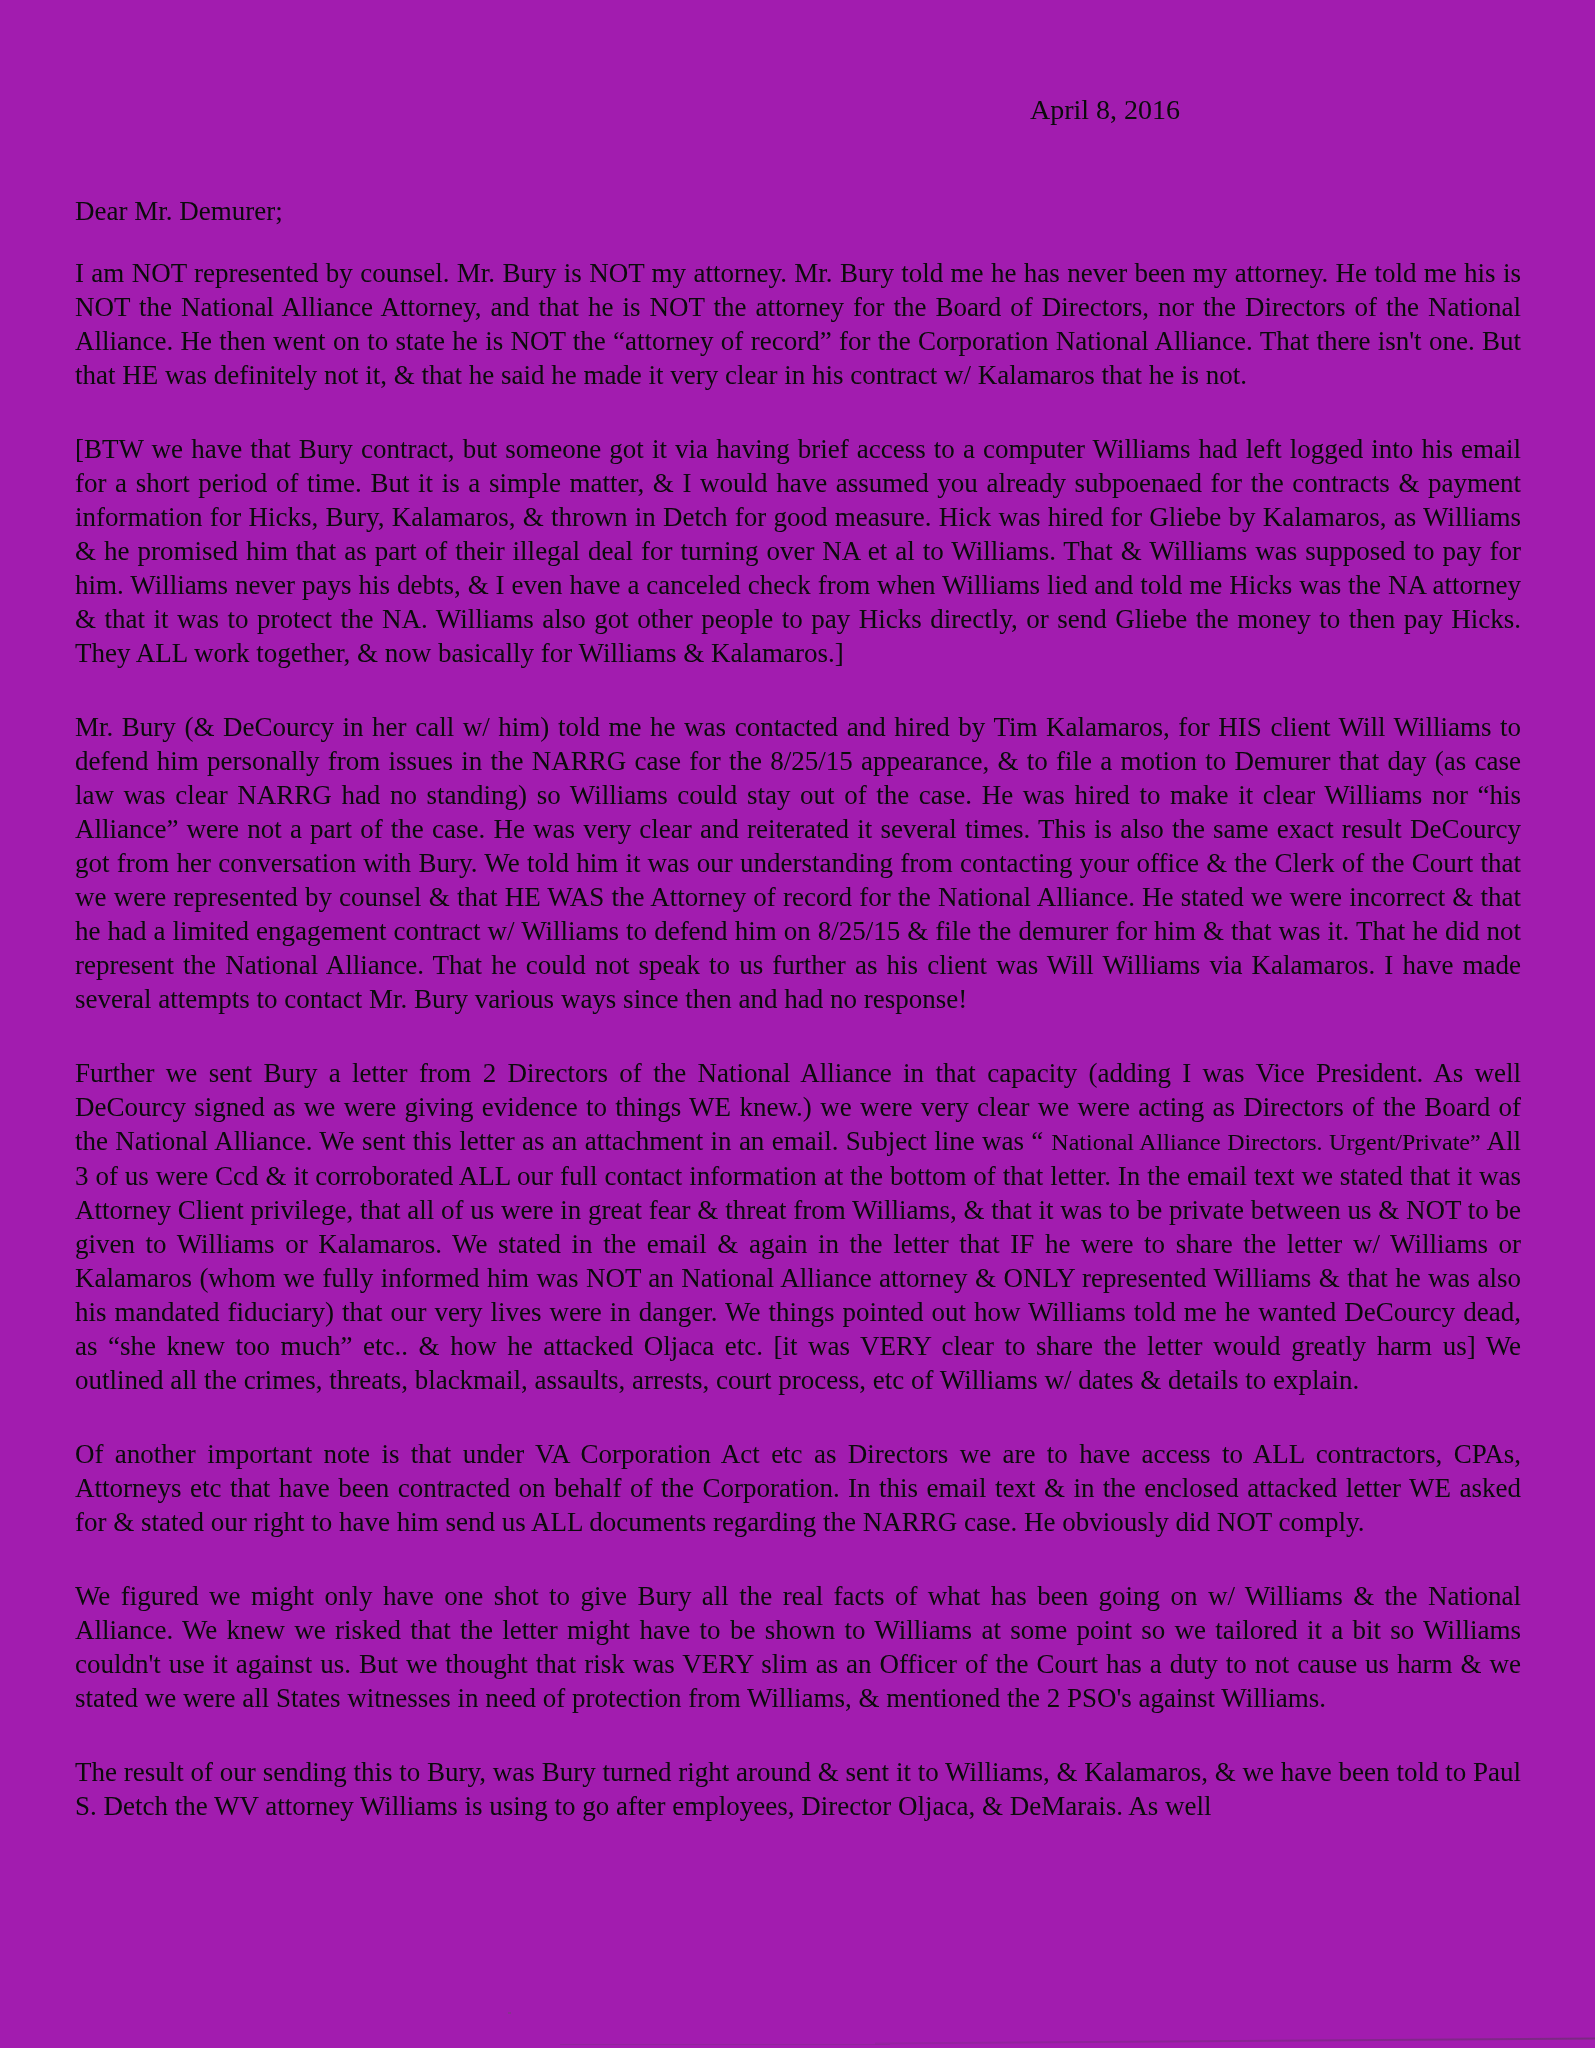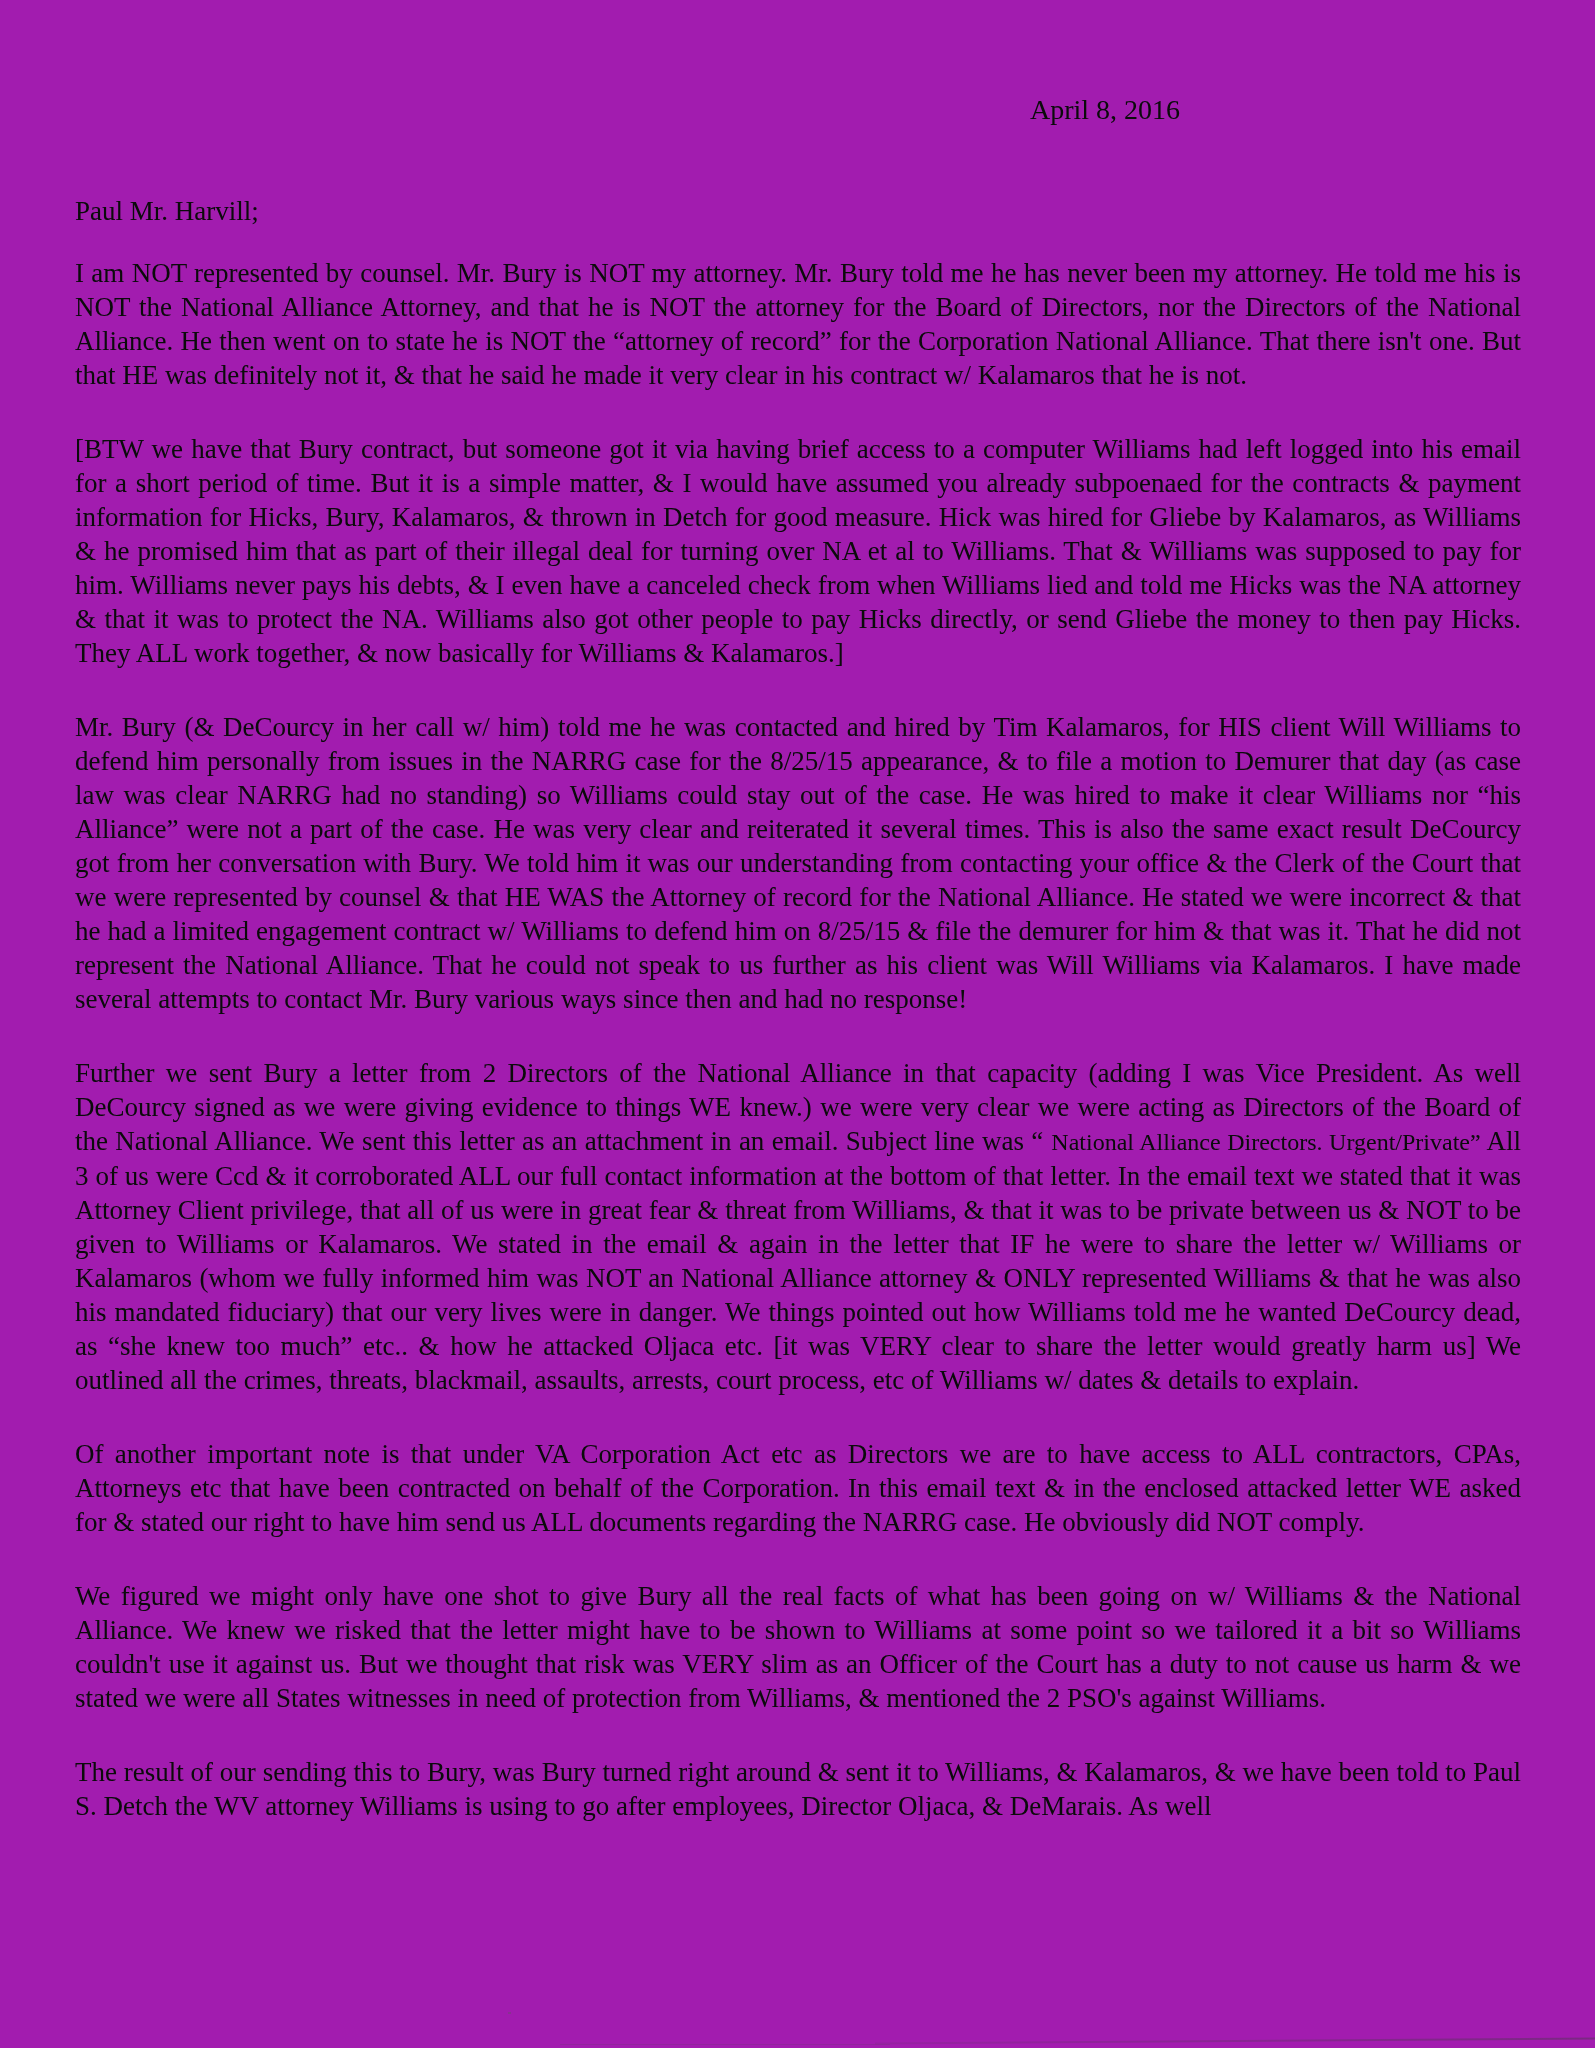--- a/index.html
+++ b/index.html
@@ -75,21 +75,21 @@
 </style>
 </head>
 <body>
 
 <div class="page">
 
   <div class="date">April 8, 2016</div>
 
   <div class="letter-body">
 
-    <p class="salutation">Paul Mr. Harvill;</p>
+    <p class="salutation">Dear Mr. Demurer;</p>
 
     <p><span>I am NOT represented by counsel. Mr. Bury is NOT my attorney. Mr. Bury told me he has never been my attorney. He told me his is NOT the National Alliance Attorney, and that he is NOT the attorney for the Board of Directors, nor the Directors of the National Alliance. He then went on to state he is NOT the “attorney of record” for the Corporation National Alliance. That there isn't one. But that HE was definitely not it, &amp; that he said he made it very clear in his contract w/ Kalamaros that he is not.</span></p>
 
     <p><span>[BTW we have that Bury contract, but someone got it via having brief access to a computer Williams had left logged into his email for a short period of time. But it is a simple matter, &amp; I would have assumed you already subpoenaed for the contracts &amp; payment information for Hicks, Bury, Kalamaros, &amp; thrown in Detch for good measure. Hick was hired for Gliebe by Kalamaros, as Williams &amp; he promised him that as part of their illegal deal for turning over NA et al to Williams. That &amp; Williams was supposed to pay for him. Williams never pays his debts, &amp; I even have a canceled check from when Williams lied and told me Hicks was the NA attorney &amp; that it was to protect the NA. Williams also got other people to pay Hicks directly, or send Gliebe the money to then pay Hicks. They ALL work together, &amp; now basically for Williams &amp; Kalamaros.]</span></p>
 
     <p><span>Mr. Bury (&amp; DeCourcy in her call w/ him) told me he was contacted and hired by Tim Kalamaros, for HIS client Will Williams to defend him personally from issues in the NARRG case for the 8/25/15 appearance, &amp; to file a motion to Demurer that day (as case law was clear NARRG had no standing) so Williams could stay out of the case. He was hired to make it clear Williams nor “his Alliance” were not a part of the case. He was very clear and reiterated it several times. This is also the same exact result DeCourcy got from her conversation with Bury. We told him it was our understanding from contacting your office &amp; the Clerk of the Court that we were represented by counsel &amp; that HE WAS the Attorney of record for the National Alliance. He stated we were incorrect &amp; that he had a limited engagement contract w/ Williams to defend him on 8/25/15 &amp; file the demurer for him &amp; that was it. That he did not represent the National Alliance. That he could not speak to us further as his client was Will Williams via Kalamaros. I have made several attempts to contact Mr. Bury various ways since then and had no response!</span></p>
 
     <p><span>Further we sent Bury a letter from 2 Directors of the National Alliance in that capacity (adding I was Vice President. As well DeCourcy signed as we were giving evidence to things WE knew.) we were very clear we were acting as Directors of the Board of the National Alliance. We sent this letter as an attachment in an email. Subject line was “</span><span class="small-type">National Alliance Directors. Urgent/Private”</span><span> All 3 of us were Ccd &amp; it corroborated ALL our full contact information at the bottom of that letter. In the email text we stated that it was Attorney Client privilege, that all of us were in great fear &amp; threat from Williams, &amp; that it was to be private between us &amp; NOT to be given to Williams or Kalamaros. We stated in the email &amp; again in the letter that IF he were to share the letter w/ Williams or Kalamaros (whom we fully informed him was NOT an National Alliance attorney &amp; ONLY represented Williams &amp; that he was also his mandated fiduciary) that our very lives were in danger. We things pointed out how Williams told me he wanted DeCourcy dead, as “she knew too much” etc.. &amp; how he attacked Oljaca etc. [it was VERY clear to share the letter would greatly harm us] We outlined all the crimes, threats, blackmail, assaults, arrests, court process, etc of Williams w/ dates &amp; details to explain.</span></p>
 
     <p><span>Of another important note is that under VA Corporation Act etc as Directors we are to have access to ALL contractors, CPAs, Attorneys etc that have been contracted on behalf of the Corporation. In this email text &amp; in the enclosed attacked letter WE asked for &amp; stated our right to have him send us ALL documents regarding the NARRG case. He obviously did NOT comply.</span></p>

